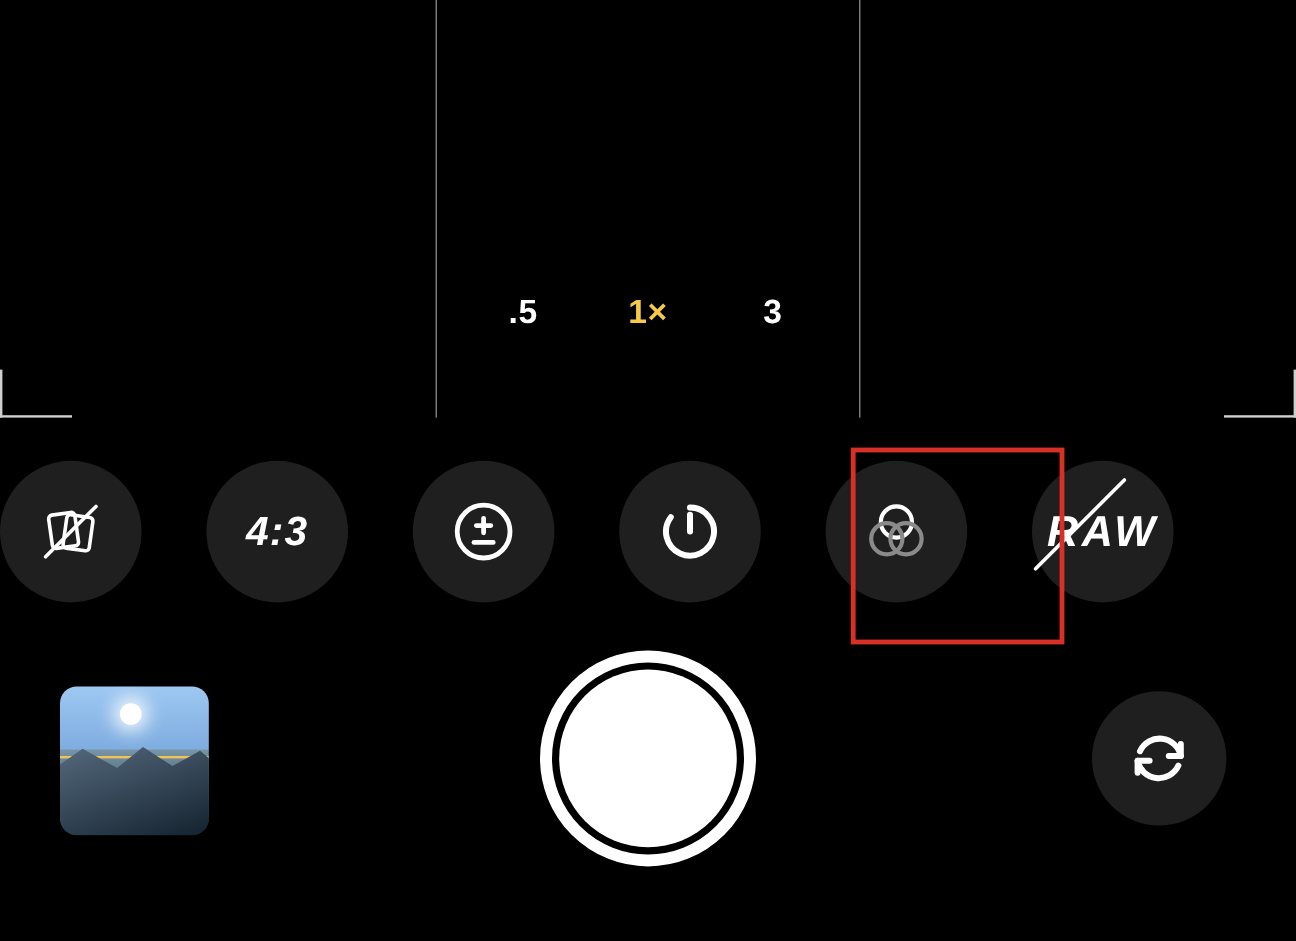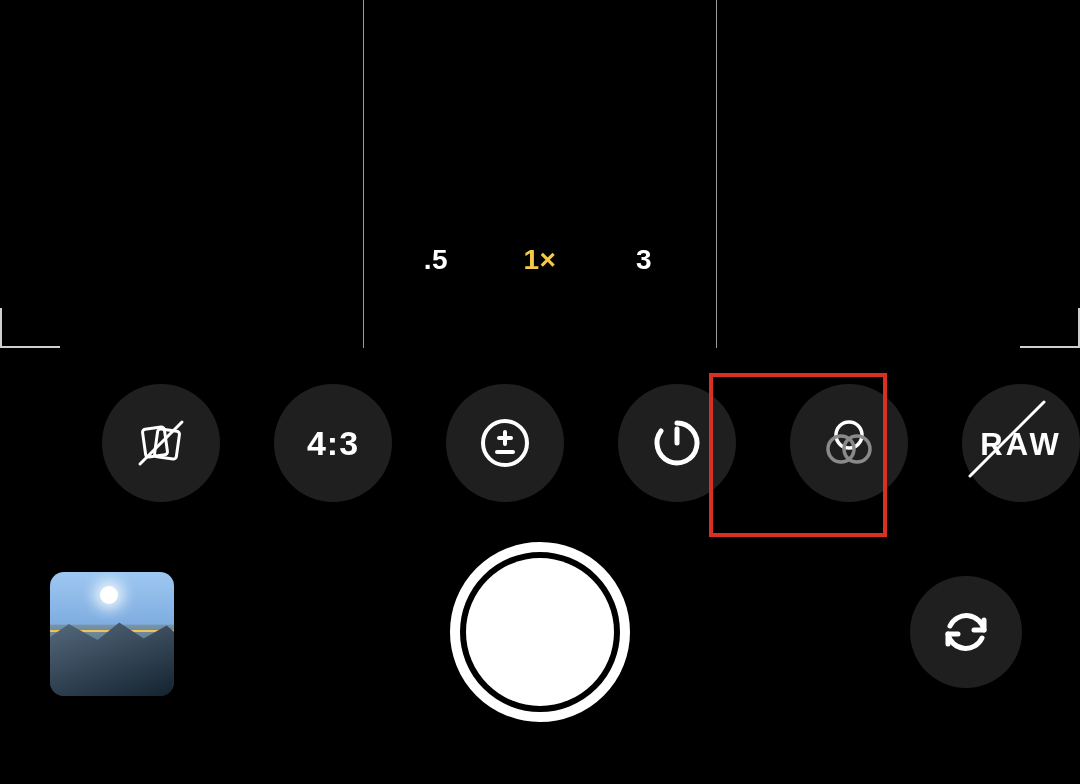--- a/index.html
+++ b/index.html
@@ -64,22 +64,23 @@
     color: #f7c948;
   }
 
   
   .controls-row {
     position: absolute;
     top: 384px;
     left: 0;
     width: 1080px;
     display: flex;
-    justify-content: flex-end;
+    justify-content: flex-start;
     gap: 54px;
+    font-style: italic;
   }
   .ctl {
     width: 118px;
     height: 118px;
     border-radius: 50%;
     background: #1f1f1f;
     display: flex;
     align-items: center;
     justify-content: center;
     color: #fff;
@@ -237,21 +238,21 @@
           <circle cx="28" cy="20" r="13" stroke="#fff"></circle>
           <circle cx="20" cy="34" r="13" stroke="#8a8a8a"></circle>
           <circle cx="36" cy="34" r="13" stroke="#8a8a8a"></circle>
         </g>
       </svg>
     </span>
   </div>
 
   <div class="ctl">
     <span style="position:relative;">
-      <span style="font-size:31px;font-weight:700;letter-spacing:3px;margin-top:12px;">RAW</span>
+      <span style="font-size:36px;font-weight:700;letter-spacing:3px;margin-top:12px;">RAW</span>
       <svg width="110" height="110" viewBox="0 0 110 110" style="position:absolute;left:-28px;top:-40px;">
         <line x1="18" y1="92" x2="92" y2="18" stroke="#fff" stroke-width="3" stroke-linecap="round"></line>
       </svg>
     </span>
   </div>
 
 </div>
 
 <div class="highlight-box" style="left:709px; top:373px; width:178px; height:164px;"></div>
 

